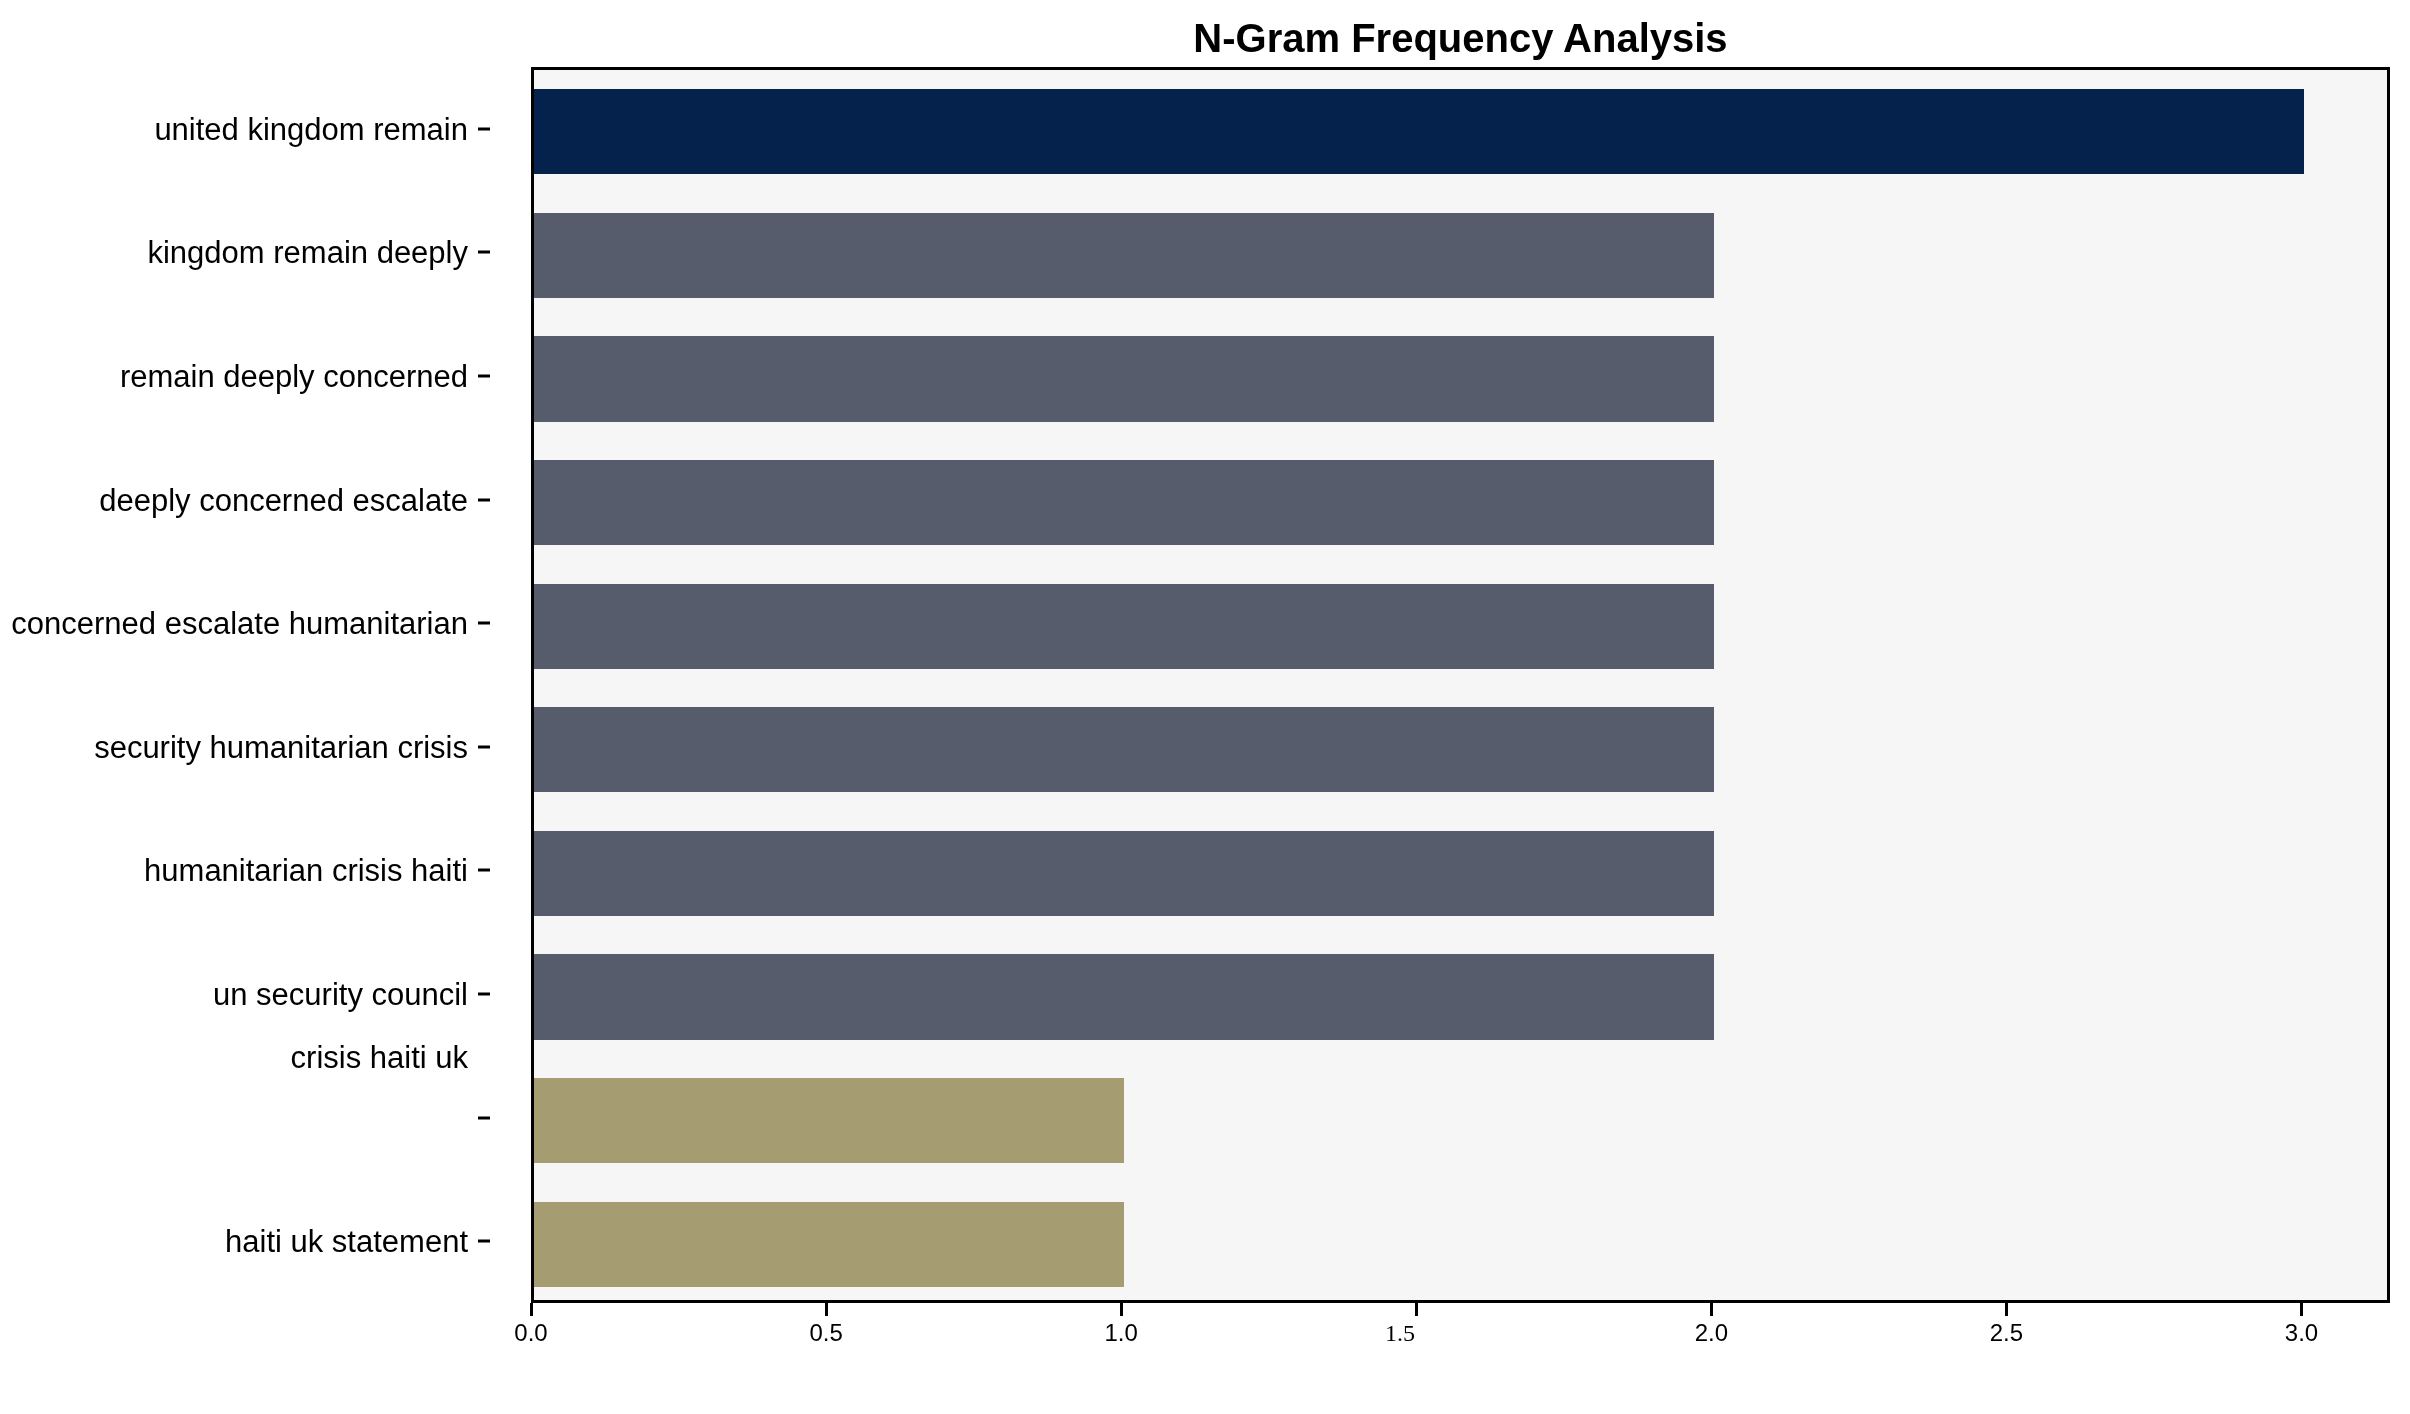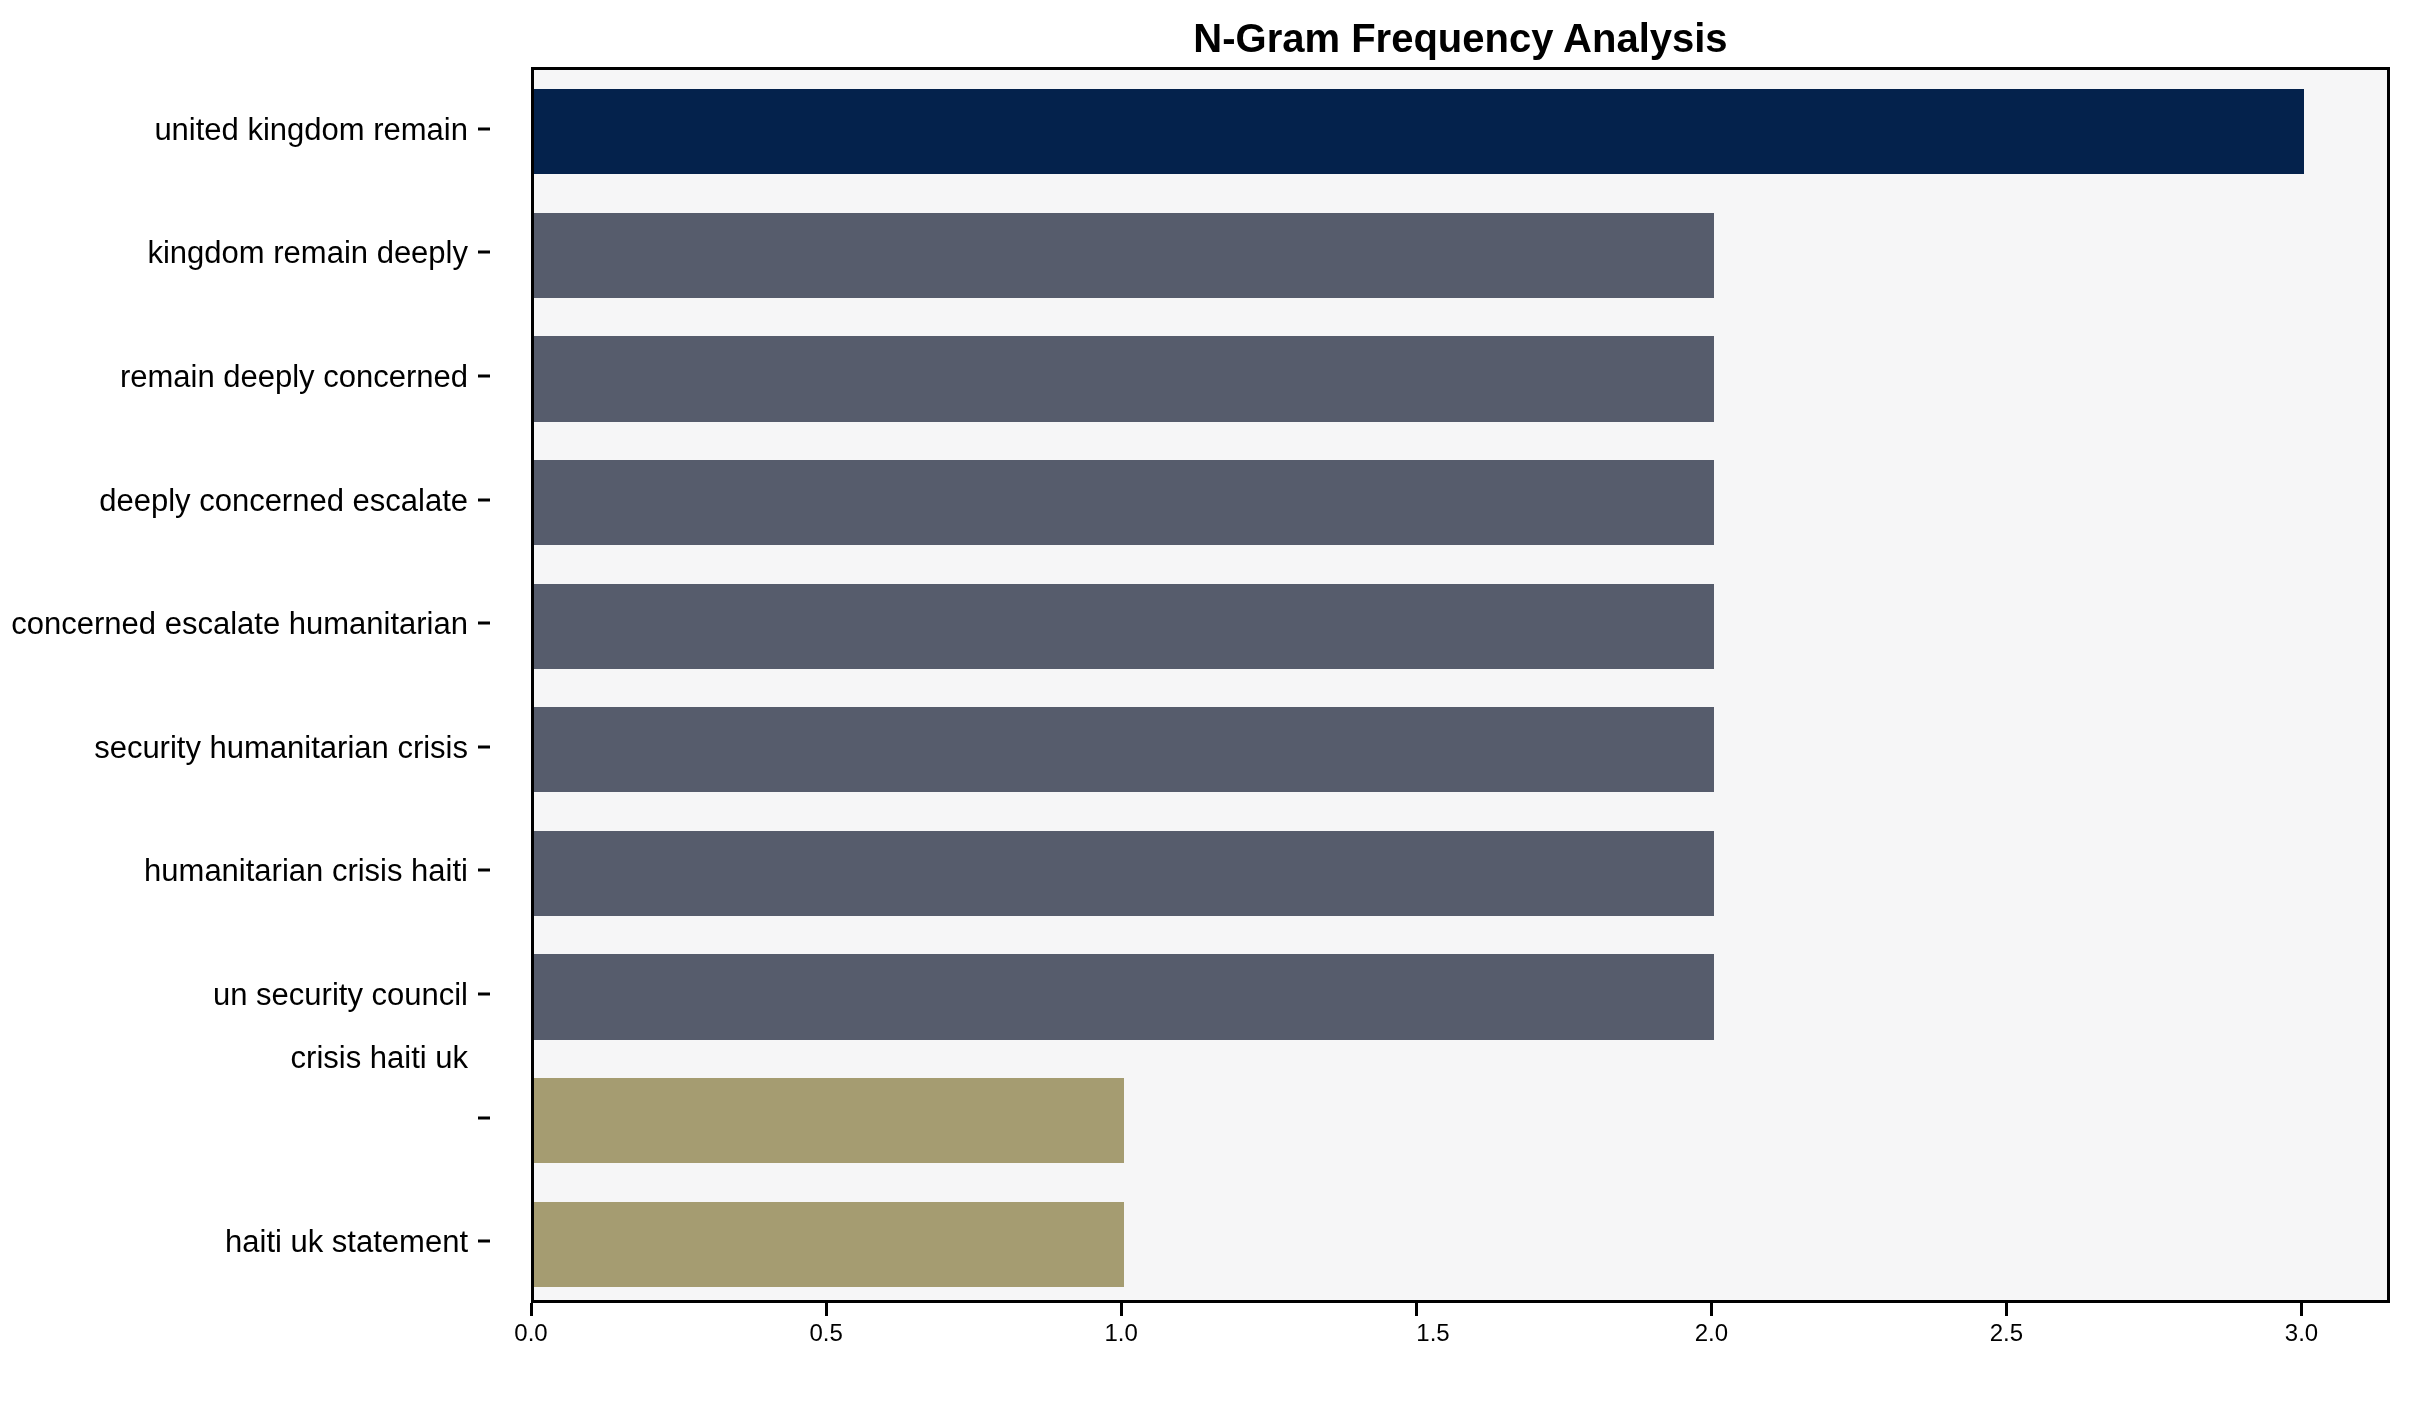--- a/index.html
+++ b/index.html
@@ -166,21 +166,21 @@
     </div>
 
   <div id="x-axis-layer">
   <div class="x-tick-mark" style="left: -1.5px;"></div>
       <div class="x-tick-label" style="left: 0px;">0.0</div>
       <div class="x-tick-mark" style="left: 293.579px;"></div>
       <div class="x-tick-label" style="left: 295.079px;">0.5</div>
       <div class="x-tick-mark" style="left: 588.659px;"></div>
       <div class="x-tick-label" style="left: 590.159px;">1.0</div>
       <div class="x-tick-mark" style="left: 883.738px;"></div>
-      <div class="x-tick-label" style="left: 902px;">1.5</div>
+      <div class="x-tick-label" style="left: 869px; font-family: Liberation Serif, serif;">1.5</div>
       <div class="x-tick-mark" style="left: 1178.82px;"></div>
       <div class="x-tick-label" style="left: 1180.32px;">2.0</div>
       <div class="x-tick-mark" style="left: 1473.9px;"></div>
       <div class="x-tick-label" style="left: 1475.4px;">2.5</div>
       <div class="x-tick-mark" style="left: 1768.98px;"></div>
       <div class="x-tick-label" style="left: 1770.48px;">3.0</div>
     </div>
 
 </div>
 

